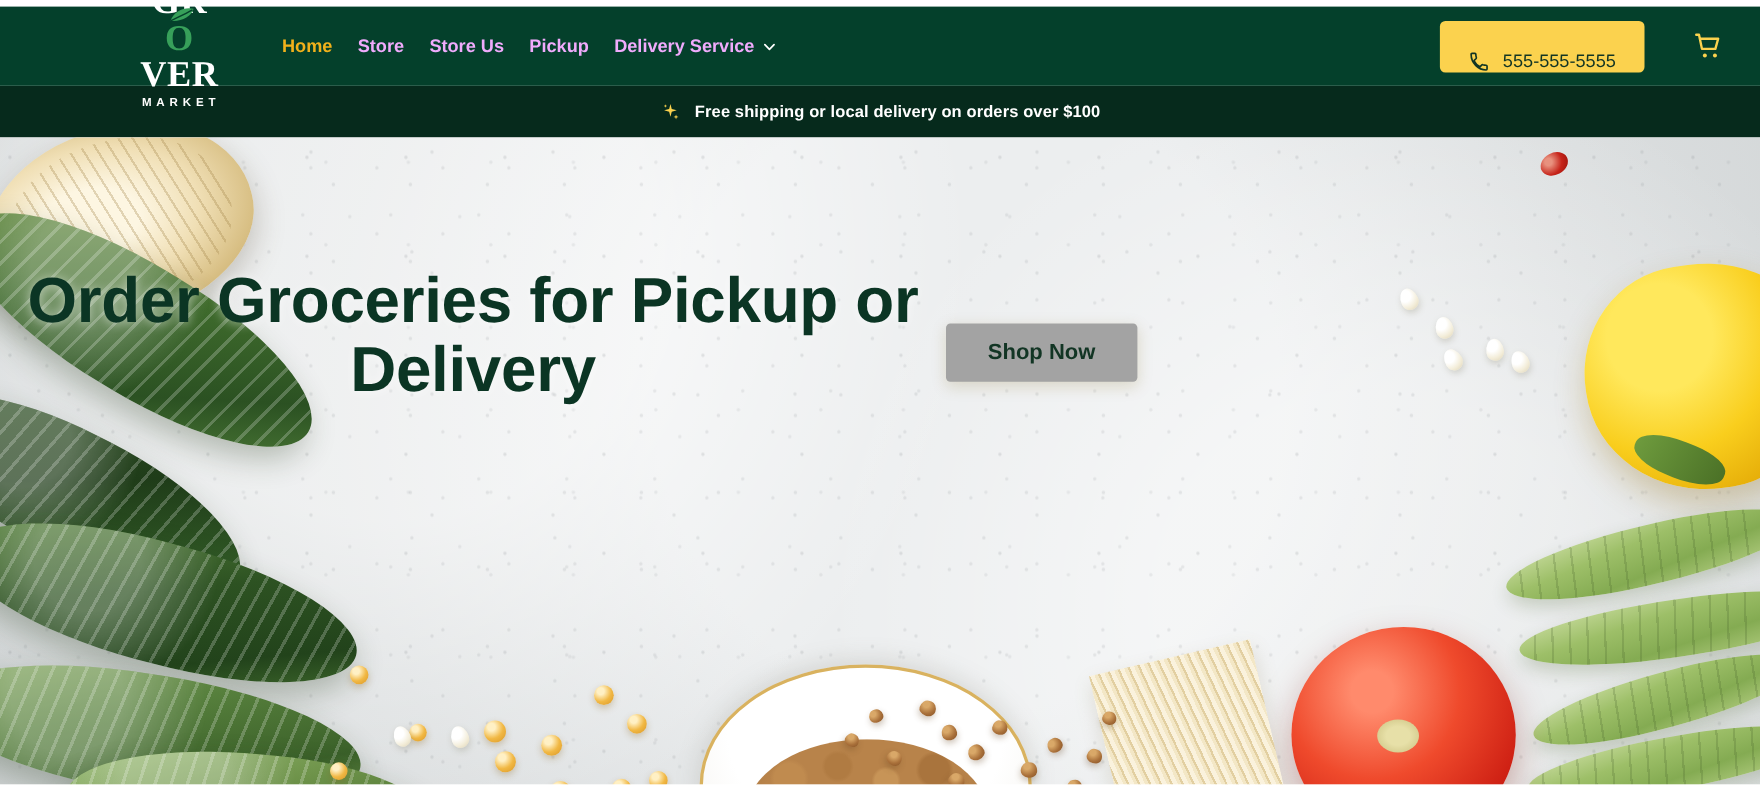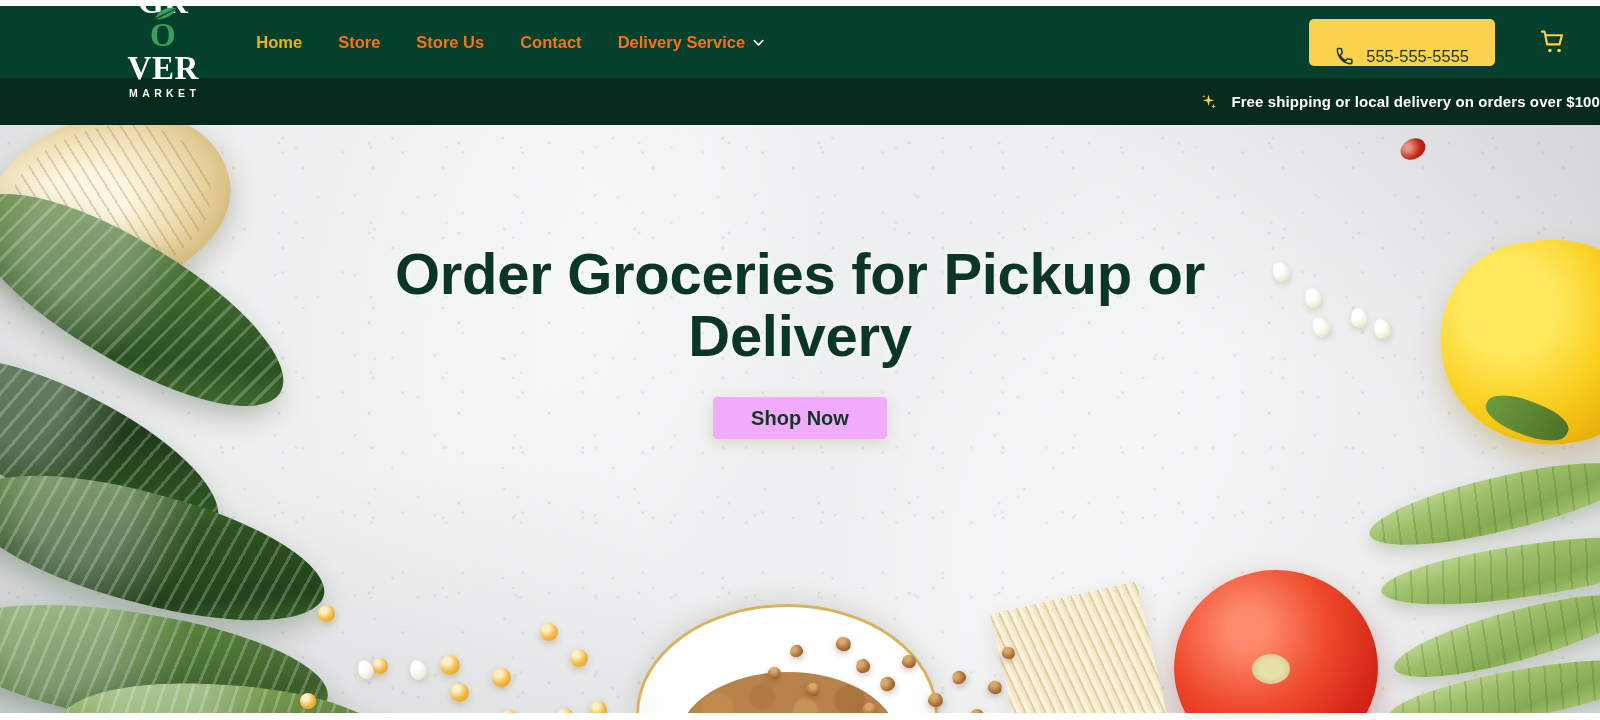--- a/index.html
+++ b/index.html
@@ -32,23 +32,23 @@
   }
   .logo-word .o-wrap { position:relative; display:inline-block; color:#37A05A; }
   .logo-leaf { position:absolute; left:2px; top:-13px; width:26px; height:16px; }
   .logo-sub {
     font-family:"Liberation Sans", sans-serif;
     font-size:10.5px; letter-spacing:4.4px; font-weight:700;
     color:#ffffff; margin-top:3px; padding-left:3px;
   }
 
   
-  .nav { display:flex; align-items:center; gap:36px; margin-left:56px; }
+  .nav { display:flex; align-items:center; gap:23px; margin-left:56px; }
   .nav-item {
-    color:#f97316; font-size:16.5px; font-weight:700;
+    color:#f0abfc; font-size:16.5px; font-weight:700;
     cursor:pointer; white-space:nowrap; display:flex; align-items:center; gap:7px;
   }
   .nav-item.active { color:#F1B11B; }
   .chev { display:inline-block; width:13px; height:13px; }
 
   
   .header-right { margin-left:auto; display:flex; align-items:center; gap:44px; }
   .phone-btn {
     background:#FBD24E; color:#123524;
     border:none; border-radius:5px;
@@ -56,21 +56,21 @@
     display:flex; align-items:flex-end; gap:12px;
     font-size:16.5px; font-weight:400; cursor:pointer;
     font-family:"Liberation Sans", sans-serif;
   }
   .cart-btn { background:none; border:none; cursor:pointer; display:flex; align-items:center; padding:0; }
 
   
   .announce {
     height:47px; width:100%;
     background:#062A1C;
-    display:flex; align-items:center; justify-content:flex-end; gap:13px;
+    display:flex; align-items:center; justify-content:center; gap:13px;
   }
   .announce-text { color:#ffffff; font-size:15px; font-weight:700; letter-spacing:0.1px; }
 
   
   .hero { position:relative; width:100%; height:595px; overflow:hidden; background:#D8DADB; }
 
   
   .stone {
     position:absolute; inset:0;
     background:
@@ -211,37 +211,37 @@
   .buck {
     position:absolute;
     background:radial-gradient(circle at 34% 28%, #d9a868 0 20%, #a9703a 60%, #824f24 100%);
     border-radius:42% 42% 50% 50% / 58% 58% 42% 42%;
     box-shadow:0 3px 6px rgba(100,65,30,.30);
   }
 
   
   .hero-copy {
     position:absolute; left:0; right:0; top:118px;
-    display:flex; flex-direction:column; align-items:center; text-align:center;
+    display:flex; flex-direction:row; align-items:center; text-align:center;
     z-index:12;
   }
   .headline {
     font-family:"Liberation Sans", sans-serif;
     font-weight:700; font-size:58px; line-height:1.07;
     color:#0B3524; max-width:860px; letter-spacing:-0.3px;
     text-shadow:0 1px 10px rgba(255,255,255,.55);
   }
   .subhead {
     margin-top:26px; font-size:20px; color:#39474A; font-weight:400;
     text-shadow:0 1px 8px rgba(255,255,255,.65);
   }
   .shop-btn {
-    margin-top:30px; background:#f0abfc; color:#123524;
+    margin-top:30px; background:#a3a3a3; color:#123524;
     border:none; border-radius:4px;
-    height:42px; padding:0 38px;
+    height:53px; padding:0 38px;
     font-size:20px; font-weight:700; cursor:pointer;
     font-family:"Liberation Sans", sans-serif;
     box-shadow:0 4px 14px rgba(120,95,10,.18);
     text-align:center;
   }
 
   
   .bottom-trim { position:absolute; left:0; bottom:0; width:100%; height:7px; background:#ffffff; z-index:20; }
 </style>
 </head>
@@ -272,21 +272,21 @@
       <div class="nav-item active">
         <span>Home</span>
       </div>
       <div class="nav-item">
         <span>Store</span>
       </div>
       <div class="nav-item">
         <span>Store Us</span>
       </div>
       <div class="nav-item">
-        <span>Contact</span>
+        <span>Pickup</span>
       </div>
       <div class="nav-item">
         <span>Delivery Service</span>
         <svg class="chev" viewBox="0 0 14 14">
           <path d="M2.5 5 L7 9.6 L11.5 5" stroke="#ffffff" stroke-width="1.7" fill="none" stroke-linecap="round" stroke-linejoin="round"></path>
         </svg>
       </div>
     </nav>
 
     <div class="header-right">

